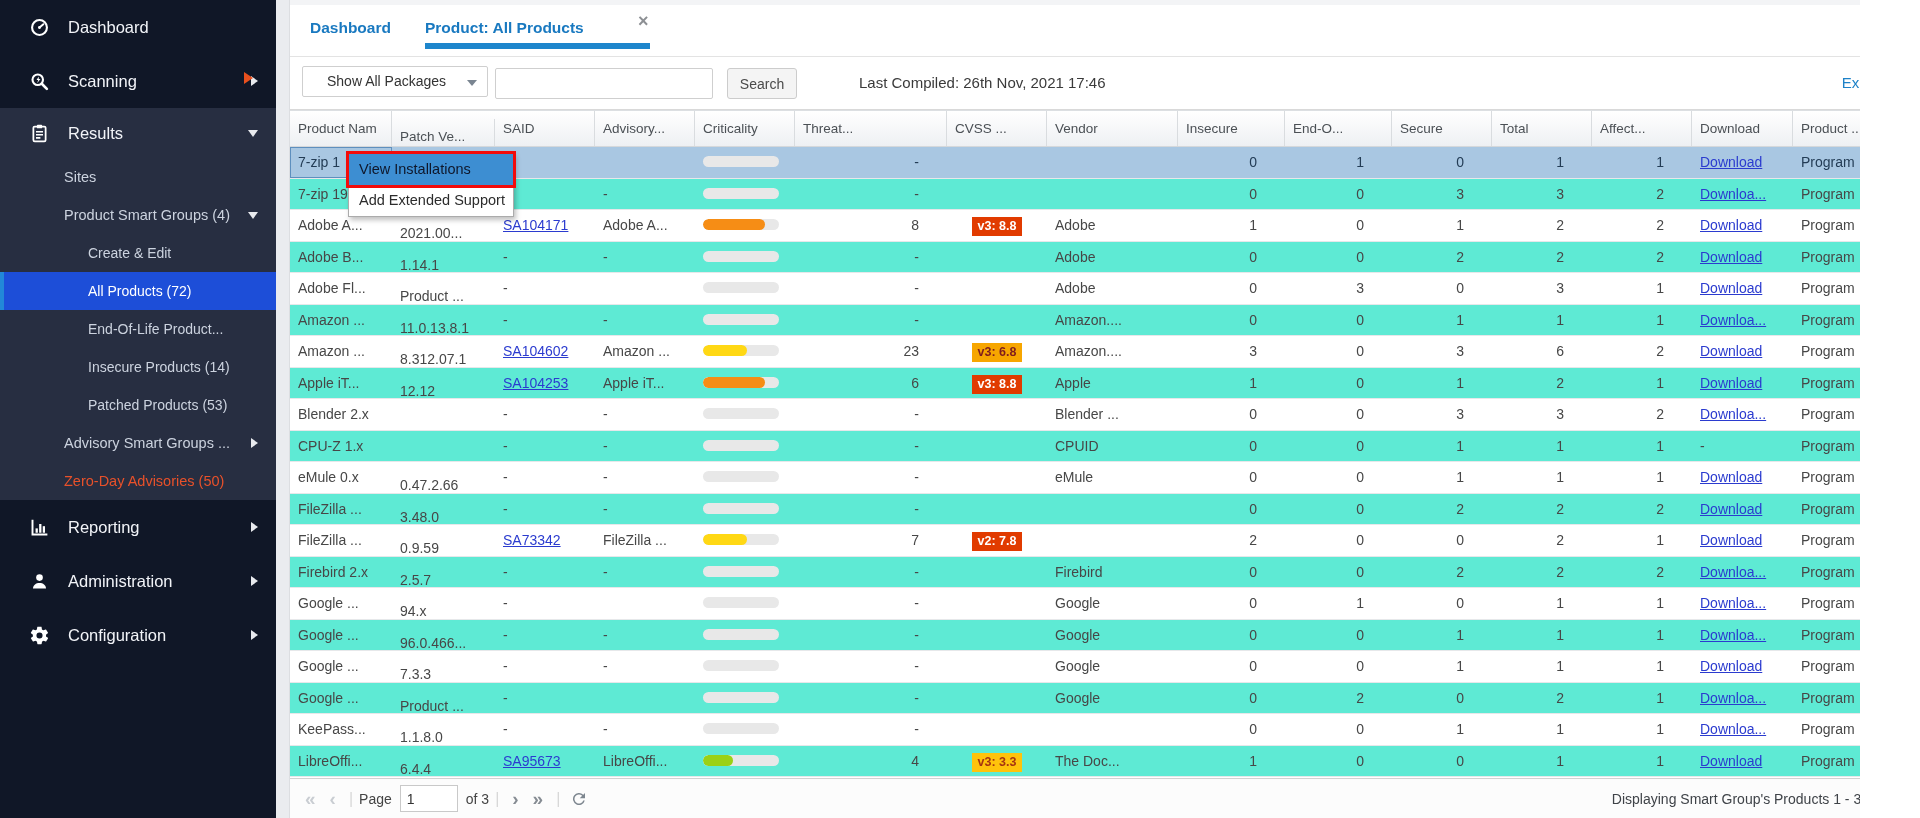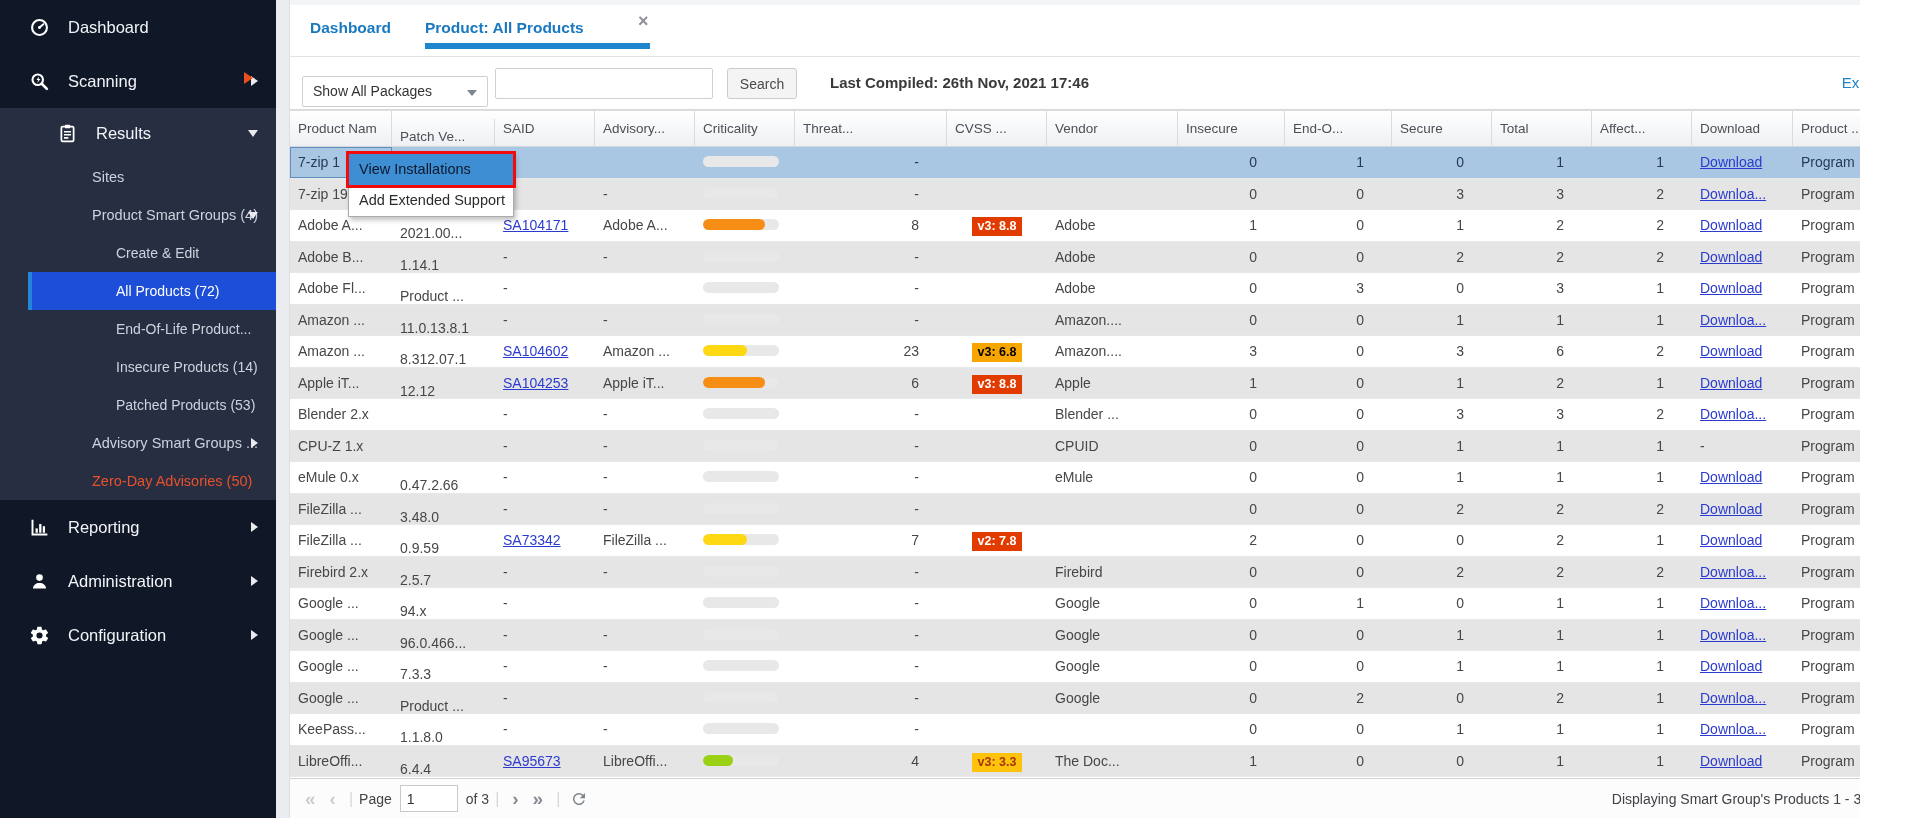--- a/index.html
+++ b/index.html
@@ -3,21 +3,21 @@
 <meta charset="utf-8">
 <style>
   html,body{margin:0;padding:0;background:#fff;}
   *{box-sizing:border-box;}
   .app{position:relative;width:1860px;height:818px;overflow:hidden;
        font-family:"Liberation Sans","DejaVu Sans",sans-serif;color:#444;}
 
   
   .sidebar{position:absolute;left:0;top:0;width:276px;height:818px;background:#101727;}
   .gutter{position:absolute;left:276px;top:0;width:14px;height:818px;background:#eaecef;border-right:1px solid #dcdee1;}
-  .side-section{background:#272e41;padding-left:28px;}
+  .side-section{background:#272e41;}
   .side-item{position:relative;display:flex;align-items:center;cursor:pointer;}
   .side-item.lvl0{height:54px;padding-left:28px;}
   .side-item.lvl1{height:38px;padding-left:64px;font-size:14.5px;color:#ccd3df;}
   .side-item.lvl2{height:38px;padding-left:88px;font-size:14px;color:#ccd3df;}
   .side-item.lvl0 .lbl{font-size:16.5px;color:#f2f4f8;font-weight:500;margin-left:18px;}
   .side-item.results-row{height:50px;}
   .side-item.selected{background:#1d4ed8;border-left:4px solid #2287d8;}
   .side-item.selected.lvl2{padding-left:84px;}
   .side-item.selected .lbl,.side-item.selected{color:#fff;}
   .sicon{width:22px;height:22px;display:inline-flex;align-items:center;justify-content:center;flex:0 0 22px;}
@@ -34,41 +34,41 @@
   
   .tabbar{position:relative;height:51px;}
   .tab{position:absolute;top:14px;font-size:15.5px;font-weight:bold;color:#1979c0;cursor:pointer;white-space:nowrap;}
   .tab1{left:20px;}
   .tab2{left:135px;}
   .tab-underline{position:absolute;left:135px;top:38px;width:225px;height:6px;background:#1e86cc;}
   .tab-close{position:absolute;left:348px;top:6px;font-size:18px;font-weight:bold;color:#8d9094;cursor:pointer;}
 
   
   .toolbar{position:relative;height:54px;border-top:1px solid #e3e3e3;border-bottom:1px solid #d9d9d9;}
-  .pkg-select{position:absolute;left:12px;top:19px;width:186px;height:31px;border:1px solid #cfcfcf;border-radius:2px;
-     background:#fff;font-size:14px;color:#333;line-height:29px;padding-left:10px;cursor:pointer;}
+  .pkg-select{position:absolute;left:12px;top:9px;width:186px;height:31px;border:1px solid #cfcfcf;border-radius:2px;
+     background:#fff;font-size:14px;color:#333;line-height:29px;padding-left:24px;cursor:pointer;}
   .pkg-caret{position:absolute;right:10px;top:13px;width:0;height:0;border-top:6px solid #7a8591;
      border-left:5px solid transparent;border-right:5px solid transparent;}
   .search-input{position:absolute;left:205px;top:11px;width:218px;height:31px;border:1px solid #cfcfcf;border-radius:2px;
      font-size:14px;padding:0 8px;font-family:inherit;color:#333;}
   .search-btn{position:absolute;left:437px;top:11px;width:70px;height:31px;background:#f4f4f4;border:1px solid #ccc;
      border-radius:3px;font-size:14px;color:#4a4a4a;font-family:inherit;cursor:pointer;}
-  .last-compiled{position:absolute;left:540px;top:17px;font-size:15px;color:#3a3a3a;font-weight:bold;}
+  .last-compiled{position:absolute;left:569px;top:17px;font-size:15px;color:#3a3a3a;}
   .export{position:absolute;right:18px;top:17px;font-size:15px;color:#1e82c8;cursor:pointer;}
   .export-caret{display:inline-block;margin-left:7px;width:0;height:0;border-top:6px solid #1e82c8;
      border-left:5px solid transparent;border-right:5px solid transparent;vertical-align:2px;}
 
   
   .grid{position:relative;width:1627px;}
   .ghead{display:flex;height:37px;background:linear-gradient(#ffffff,#eef0f3);border-top:1px solid #dcdfe2;border-bottom:1px solid #d5d8db;}
   .hcell{border-right:1px solid #d9dcdf;font-size:13.5px;color:#4b5055;line-height:35px;padding-left:8px;
      white-space:nowrap;overflow:hidden;cursor:pointer;flex:none;}
   .gbody{position:relative;}
   .row{display:flex;height:31.5px;border-bottom:1px solid #e6e8ea;background:#fff;}
-  .row.alt{background:#e5e5e5;}
+  .row.alt{background:#5eead4;}
   .row.sel{background:#a9c7e2;}
   .row.sel .cell{color:#233c55;}
   .row.sel .cell.c0{box-shadow:inset 0 0 0 1px #5e8fbe;}
   .cell{font-size:14px;color:#474747;line-height:30.5px;padding-left:8px;white-space:nowrap;overflow:hidden;flex:none;}
   .cell.num{text-align:right;padding-right:28px;padding-left:0;}
   .cell.ctr{text-align:center;padding-left:0;}
   .c0{width:102px;}.c1{width:103px;margin-top:8px;}.c2{width:100px;}.c3{width:100px;}.c4{width:100px;}
   .c5{width:152px;}.c6{width:100px;}.c7{width:131px;}.c8{width:107px;}.c9{width:107px;}
   .c10{width:100px;}.c11{width:100px;}.c12{width:100px;}.c13{width:101px;}.c14{width:110px;}
   .link{color:#2b3bcf;text-decoration:underline;cursor:pointer;}
@@ -348,21 +348,21 @@
             <div class="cell c13"><span class="link">Downloa...</span></div>
             <div class="cell c14">Program</div>
           </div>
           <div class="row">
             <div class="cell c0">Amazon ...</div>
             <div class="cell c1">8.312.07.1</div>
             <div class="cell c2"><span class="link">SA104602</span></div>
             <div class="cell c3">Amazon ...</div>
             <div class="cell c4"><span class="bar-track"><span class="bar-fill" style="width: 44px; background: rgb(255, 216, 20); display: block;"></span></span></div>
             <div class="cell c5 num">23</div>
-            <div class="cell c6 ctr"><span class="badge" style="background: rgb(247, 166, 0); color: #000000;">v3: 6.8</span></div>
+            <div class="cell c6 ctr"><span class="badge" style="background: rgb(247, 166, 0); color: #7f1d1d;">v3: 6.8</span></div>
             <div class="cell c7">Amazon....</div>
             <div class="cell c8 num">3</div>
             <div class="cell c9 num">0</div>
             <div class="cell c10 num">3</div>
             <div class="cell c11 num">6</div>
             <div class="cell c12 num">2</div>
             <div class="cell c13"><span class="link">Download</span></div>
             <div class="cell c14">Program</div>
           </div>
           <div class="row alt">

